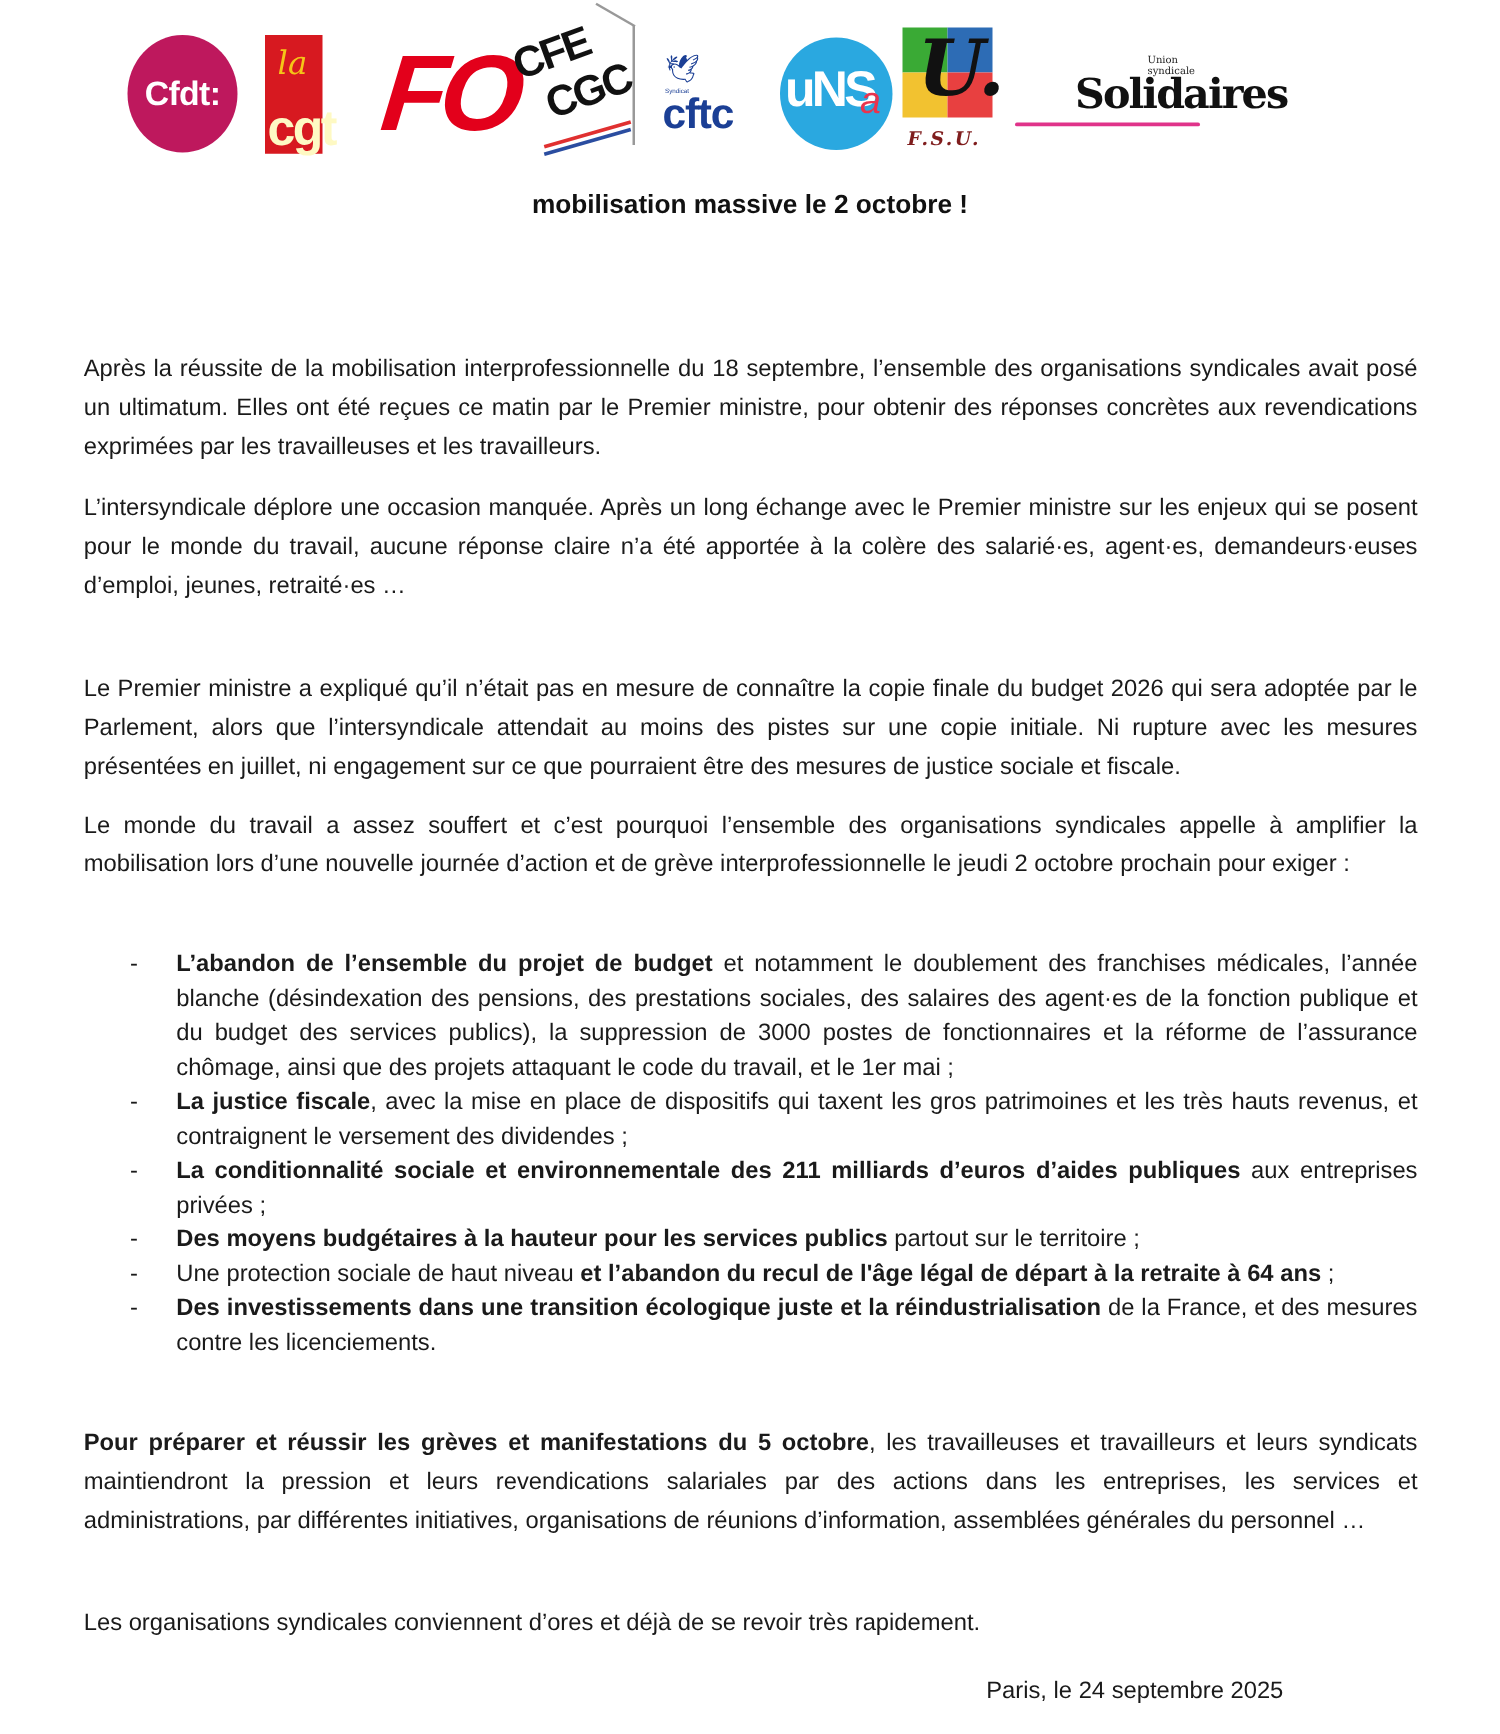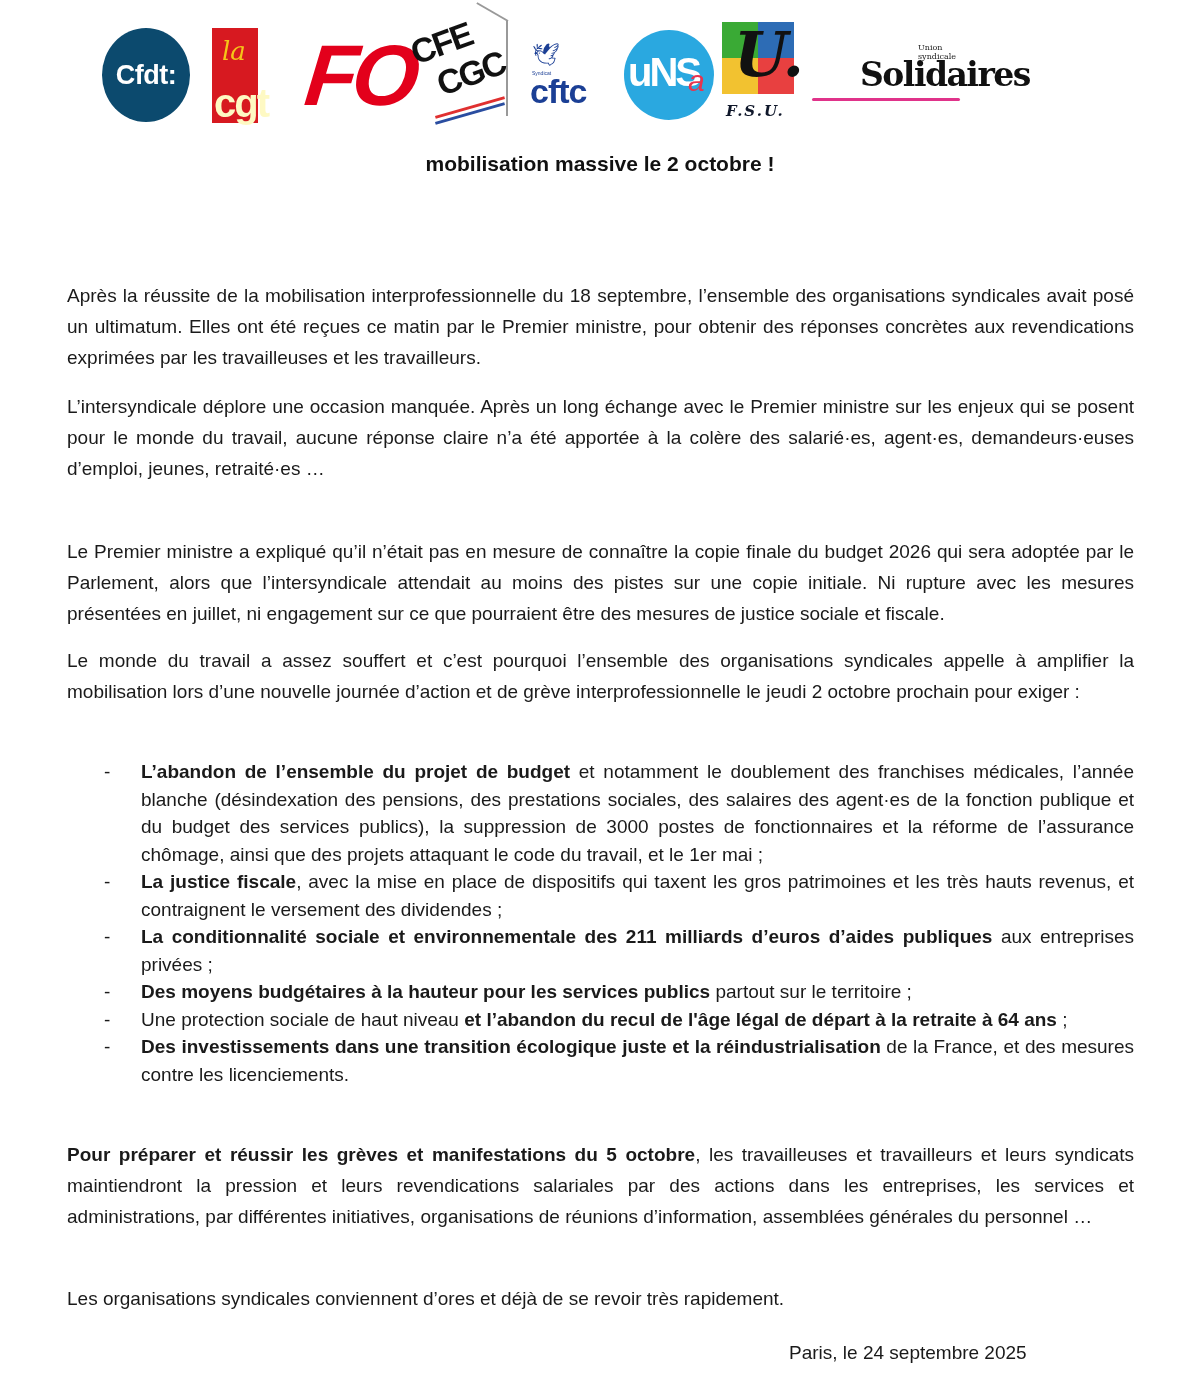--- a/index.html
+++ b/index.html
@@ -3,21 +3,21 @@
 <meta charset="utf-8">
 <style>
   html, body { margin: 0; padding: 0; background: #ffffff; }
   body { width: 1200px; height: 1387px; position: relative; overflow: hidden;
          font-family: "Liberation Sans", "DejaVu Sans", sans-serif; color: #1a1a1a; }
 
   .logos { position: absolute; top: 18px; left: 98px; width: 870px; height: 112px; }
   .logo { position: absolute; }
 
   
-  .cfdt { left: 4px; top: 10px; width: 88px; height: 94px; border-radius: 50%; background: #0c4a6e;
+  .cfdt { left: 4px; top: 10px; width: 88px; height: 94px; border-radius: 50%; background: #be185d;
           display: flex; align-items: center; justify-content: center; }
   .cfdt span { color: #fff; font-weight: bold; font-size: 27px; letter-spacing: -0.5px; }
 
   
   .cgt { left: 114px; top: 10px; width: 46px; height: 95px; background: #d71920; text-align: center; }
   .cgt .la { position: absolute; left: 10px; top: 8px; color: #f5c518; font-family: "DejaVu Serif", serif;
              font-style: italic; font-size: 26px; }
   .cgt .cg { position: absolute; left: 2px; bottom: 0px; color: #fef9c3; font-weight: bold; font-size: 40px;
              letter-spacing: -2px; line-height: 1; }
 
@@ -57,21 +57,21 @@
   
   .fsu { left: 624px; top: 4px; width: 72px; height: 102px; }
   .fsu .q { position: absolute; width: 36px; height: 36px; }
   .fsu .q1 { left: 0; top: 0; background: #3aaa35; }
   .fsu .q2 { left: 36px; top: 0; background: #2d6cb5; }
   .fsu .q3 { left: 0; top: 36px; background: #f2c230; }
   .fsu .q4 { left: 36px; top: 36px; background: #e84040; }
   .fsu .u { position: absolute; left: 12px; top: 2px; font-family: "DejaVu Serif", serif; font-style: italic;
             font-weight: bold; font-size: 62px; color: #111; line-height: 1; }
   .fsu .lbl { position: absolute; left: 4px; top: 80px; font-family: "DejaVu Serif", serif; font-style: italic;
-              font-weight: bold; font-size: 15px; color: #0f172a; letter-spacing: 2px; }
+              font-weight: bold; font-size: 15px; color: #7f1d1d; letter-spacing: 2px; }
 
   
   .solid { left: 712px; top: 26px; width: 152px; height: 60px; }
   .solid .union { position: absolute; right: 6px; top: 0; font-family: "DejaVu Serif", serif; font-size: 8px;
                   line-height: 1.1; text-align: left; color: #222; }
   .solid .word { position: absolute; left: 2px; top: 14px; font-family: "DejaVu Serif", serif; font-weight: bold;
                  font-size: 33px; color: #111; letter-spacing: -1.5px; line-height: 1; margin-left: 48px; }
   .solid .underline { position: absolute; left: 2px; top: 54px; width: 148px; height: 3px; background: #e0338a;
                       border-radius: 2px; }
 

